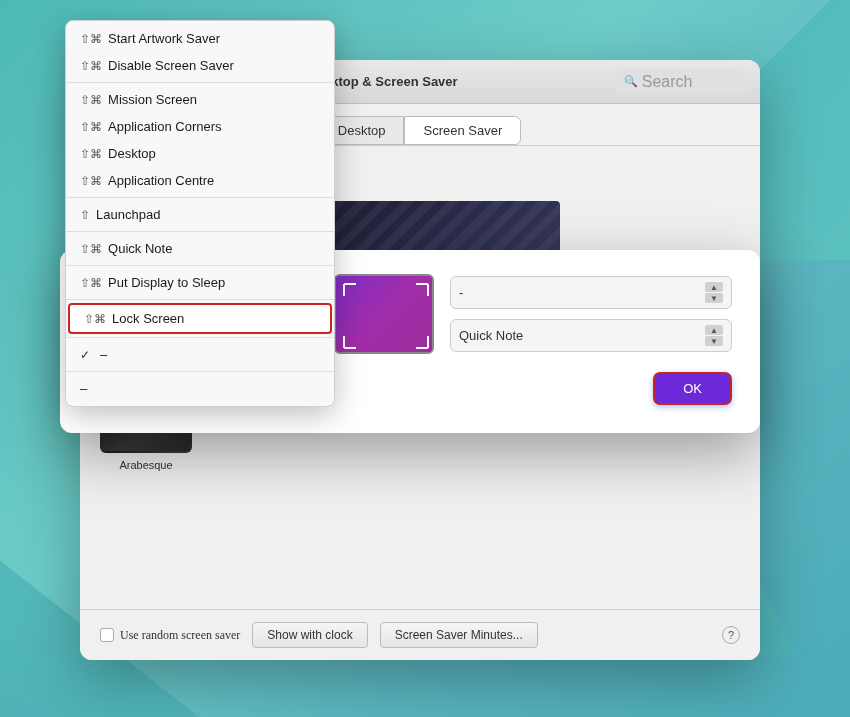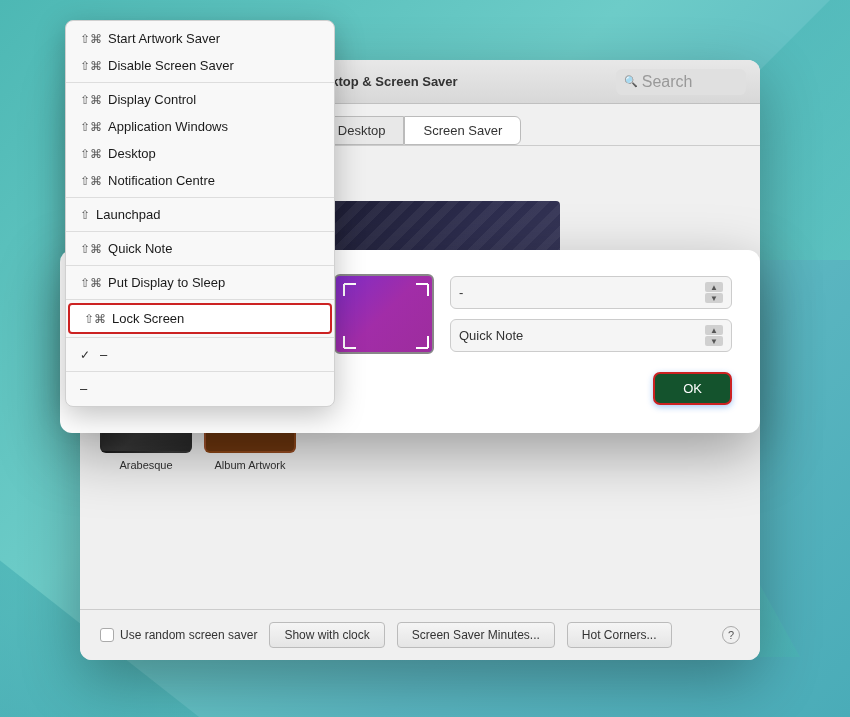--- a/index.html
+++ b/index.html
@@ -171,21 +171,20 @@
         transparent,
         transparent 8px,
         rgba(255,255,255,0.05) 8px,
         rgba(255,255,255,0.05) 16px
       );
     }
 
     
     .thumbnails-row {
       display: flex;
-      gap: 12px;
       padding: 0 20px;
       margin-bottom: 16px;
     }
     .thumb-item {
       display: flex;
       flex-direction: column;
       align-items: center;
       gap: 6px;
     }
     .thumb-img {
@@ -231,20 +230,21 @@
       left: 0;
       right: 0;
       background: #f0f0f0;
     }
     .checkbox-row {
       display: flex;
       align-items: center;
       gap: 6px;
       font-size: 12px;
       color: #333;
+      font-family: Liberation Serif, serif;
     }
     .checkbox {
       width: 14px; height: 14px;
       border: 1px solid #aaa;
       border-radius: 3px;
       background: #fff;
     }
     .btn-secondary {
       padding: 5px 14px;
       background: linear-gradient(180deg, #f5f5f5, #e5e5e5);
@@ -337,21 +337,21 @@
     }
 
     
     .ok-button-container {
       display: flex;
       justify-content: flex-end;
       margin-top: 4px;
     }
     .ok-btn {
       padding: 7px 28px;
-      background: #14532d;
+      background: #6d28d9;
       color: #fff;
       border: 2px solid #cc2222;
       border-radius: 7px;
       font-size: 13px;
       font-weight: 500;
       cursor: pointer;
       box-shadow: 0 2px 6px rgba(26,115,232,0.4);
     }
     .panel-dropdown-left {
       display: flex;
@@ -454,46 +454,32 @@
         <div class="ss-preview-lines"></div>
       </div>
     </div>
   </div>
 
   <div class="thumbnails-row">
     <div class="thumb-item">
       <div class="thumb-img arabesque"></div>
       <span class="thumb-label">Arabesque</span>
     </div>
-    <div class="thumb-item">
-      <div class="thumb-img album">
-        <svg width="90" height="54" viewBox="0 0 90 54">
-          <rect width="90" height="54" fill="#8B4513"></rect>
-          <text x="5" y="20" font-size="8" fill="#ddd">indie</text>
-          <text x="5" y="34" font-size="7" fill="#bbb">Jacksons</text>
-          <rect x="0" y="0" width="90" height="54" fill="rgba(0,0,0,0.2)"></rect>
-        </svg>
-      </div>
-      <span class="thumb-label">Album Artwork</span>
-    </div>
   </div>
 
   <div class="bottom-bar">
     <div class="checkbox-row">
       <div class="checkbox"></div>
       <span>Use random screen saver</span>
     </div>
     <button class="btn-secondary">
       <span>Show with clock</span>
     </button>
     <button class="btn-secondary">
       <span>Screen Saver Minutes...</span>
-    </button>
-    <button class="btn-secondary">
-      <span>Hot Corners...</span>
     </button>
     <button class="btn-question">
       <span>?</span>
     </button>
   </div>
 </div>
 
 <div class="hot-corners-panel">
   <div class="panel-row">
 
@@ -551,33 +537,33 @@
     <span class="key-combo">⇧⌘</span>
     <span>Start Artwork Saver</span>
   </div>
   <div class="menu-item">
     <span class="key-combo">⇧⌘</span>
     <span>Disable Screen Saver</span>
   </div>
   <div class="menu-separator"></div>
   <div class="menu-item">
     <span class="key-combo">⇧⌘</span>
-    <span>Display Control</span>
-  </div>
-  <div class="menu-item">
-    <span class="key-combo">⇧⌘</span>
-    <span>Application Windows</span>
+    <span>Mission Screen</span>
+  </div>
+  <div class="menu-item">
+    <span class="key-combo">⇧⌘</span>
+    <span>Application Corners</span>
   </div>
   <div class="menu-item">
     <span class="key-combo">⇧⌘</span>
     <span>Desktop</span>
   </div>
   <div class="menu-item">
     <span class="key-combo">⇧⌘</span>
-    <span>Notification Centre</span>
+    <span>Application Centre</span>
   </div>
   <div class="menu-separator"></div>
   <div class="menu-item">
     <span class="key-combo">⇧</span>
     <span>Launchpad</span>
   </div>
   <div class="menu-separator"></div>
   <div class="menu-item">
     <span class="key-combo">⇧⌘</span>
     <span>Quick Note</span>

